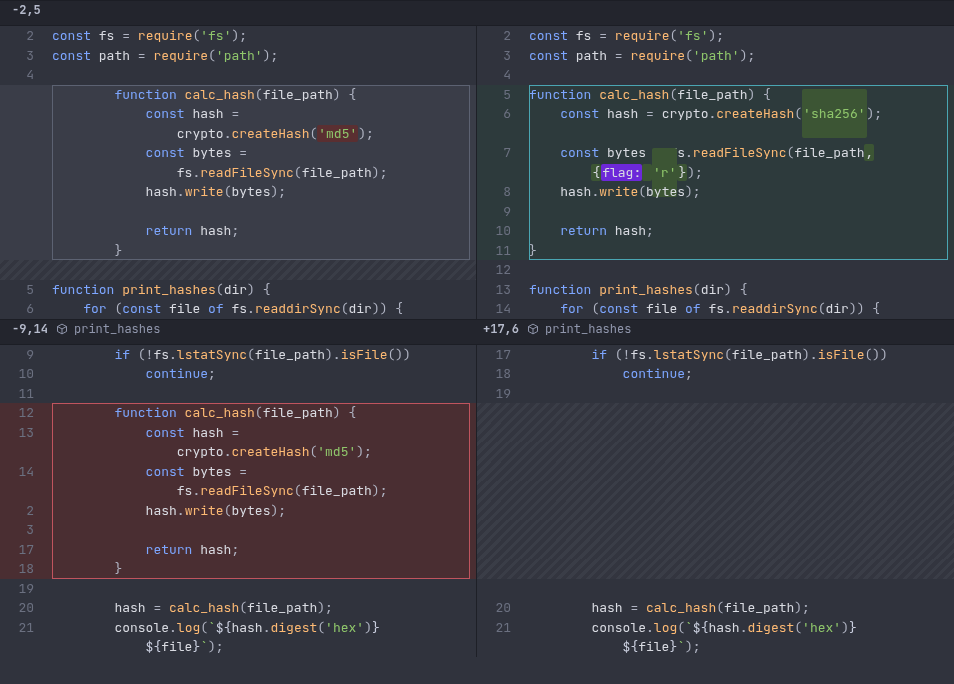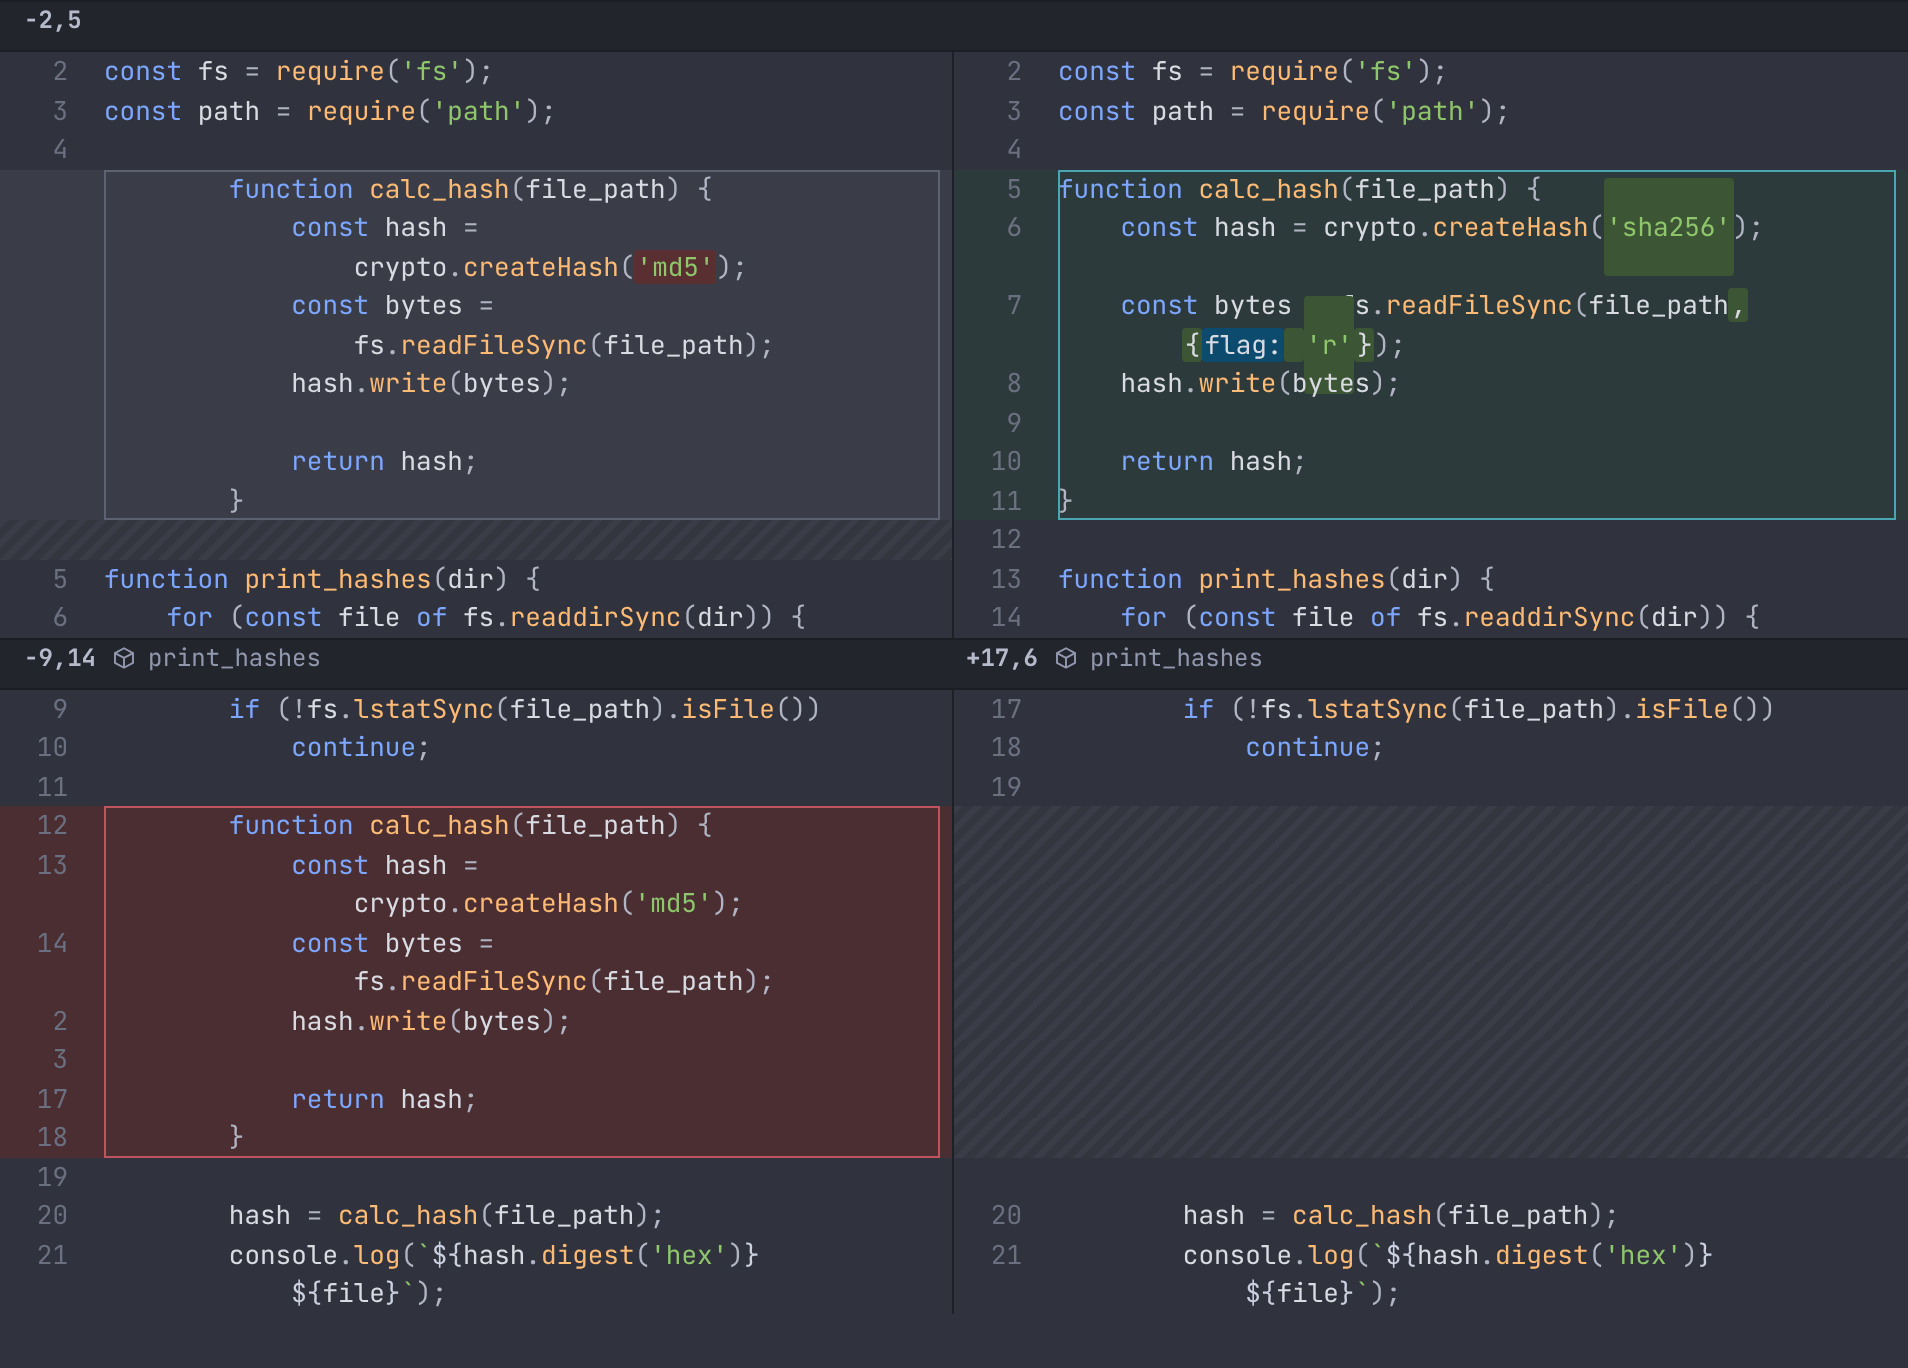--- a/index.html
+++ b/index.html
@@ -54,21 +54,21 @@
   .hatch {
     background-image: repeating-linear-gradient(135deg,
       #3a3d47 0, #3a3d47 3px, #33353f 3px, #33353f 7px);
   }
   .hatch .ln { color:transparent; }
   .section { display:flex; }
   .half { width:50%; border-right:1px solid #1e2027; }
   .half:last-child { border-right:none; }
   .half-inner { display:flex; flex-direction:column; }
   .pane-bg-right { background:#30333d; }
-  .hl-flag{ background:#0c4a6e; border-radius:2px; padding:0 1px; color:#d9dbe2;}
+  .hl-flag{ background:#6d28d9; border-radius:2px; padding:0 1px; color:#d9dbe2;}
 </style>
 </head>
 <body>
 
 <div class="viewport">
 
   <div class="hunk-header">
     <div class="col">
       <span class="lbl">-2,5</span>
     </div>

